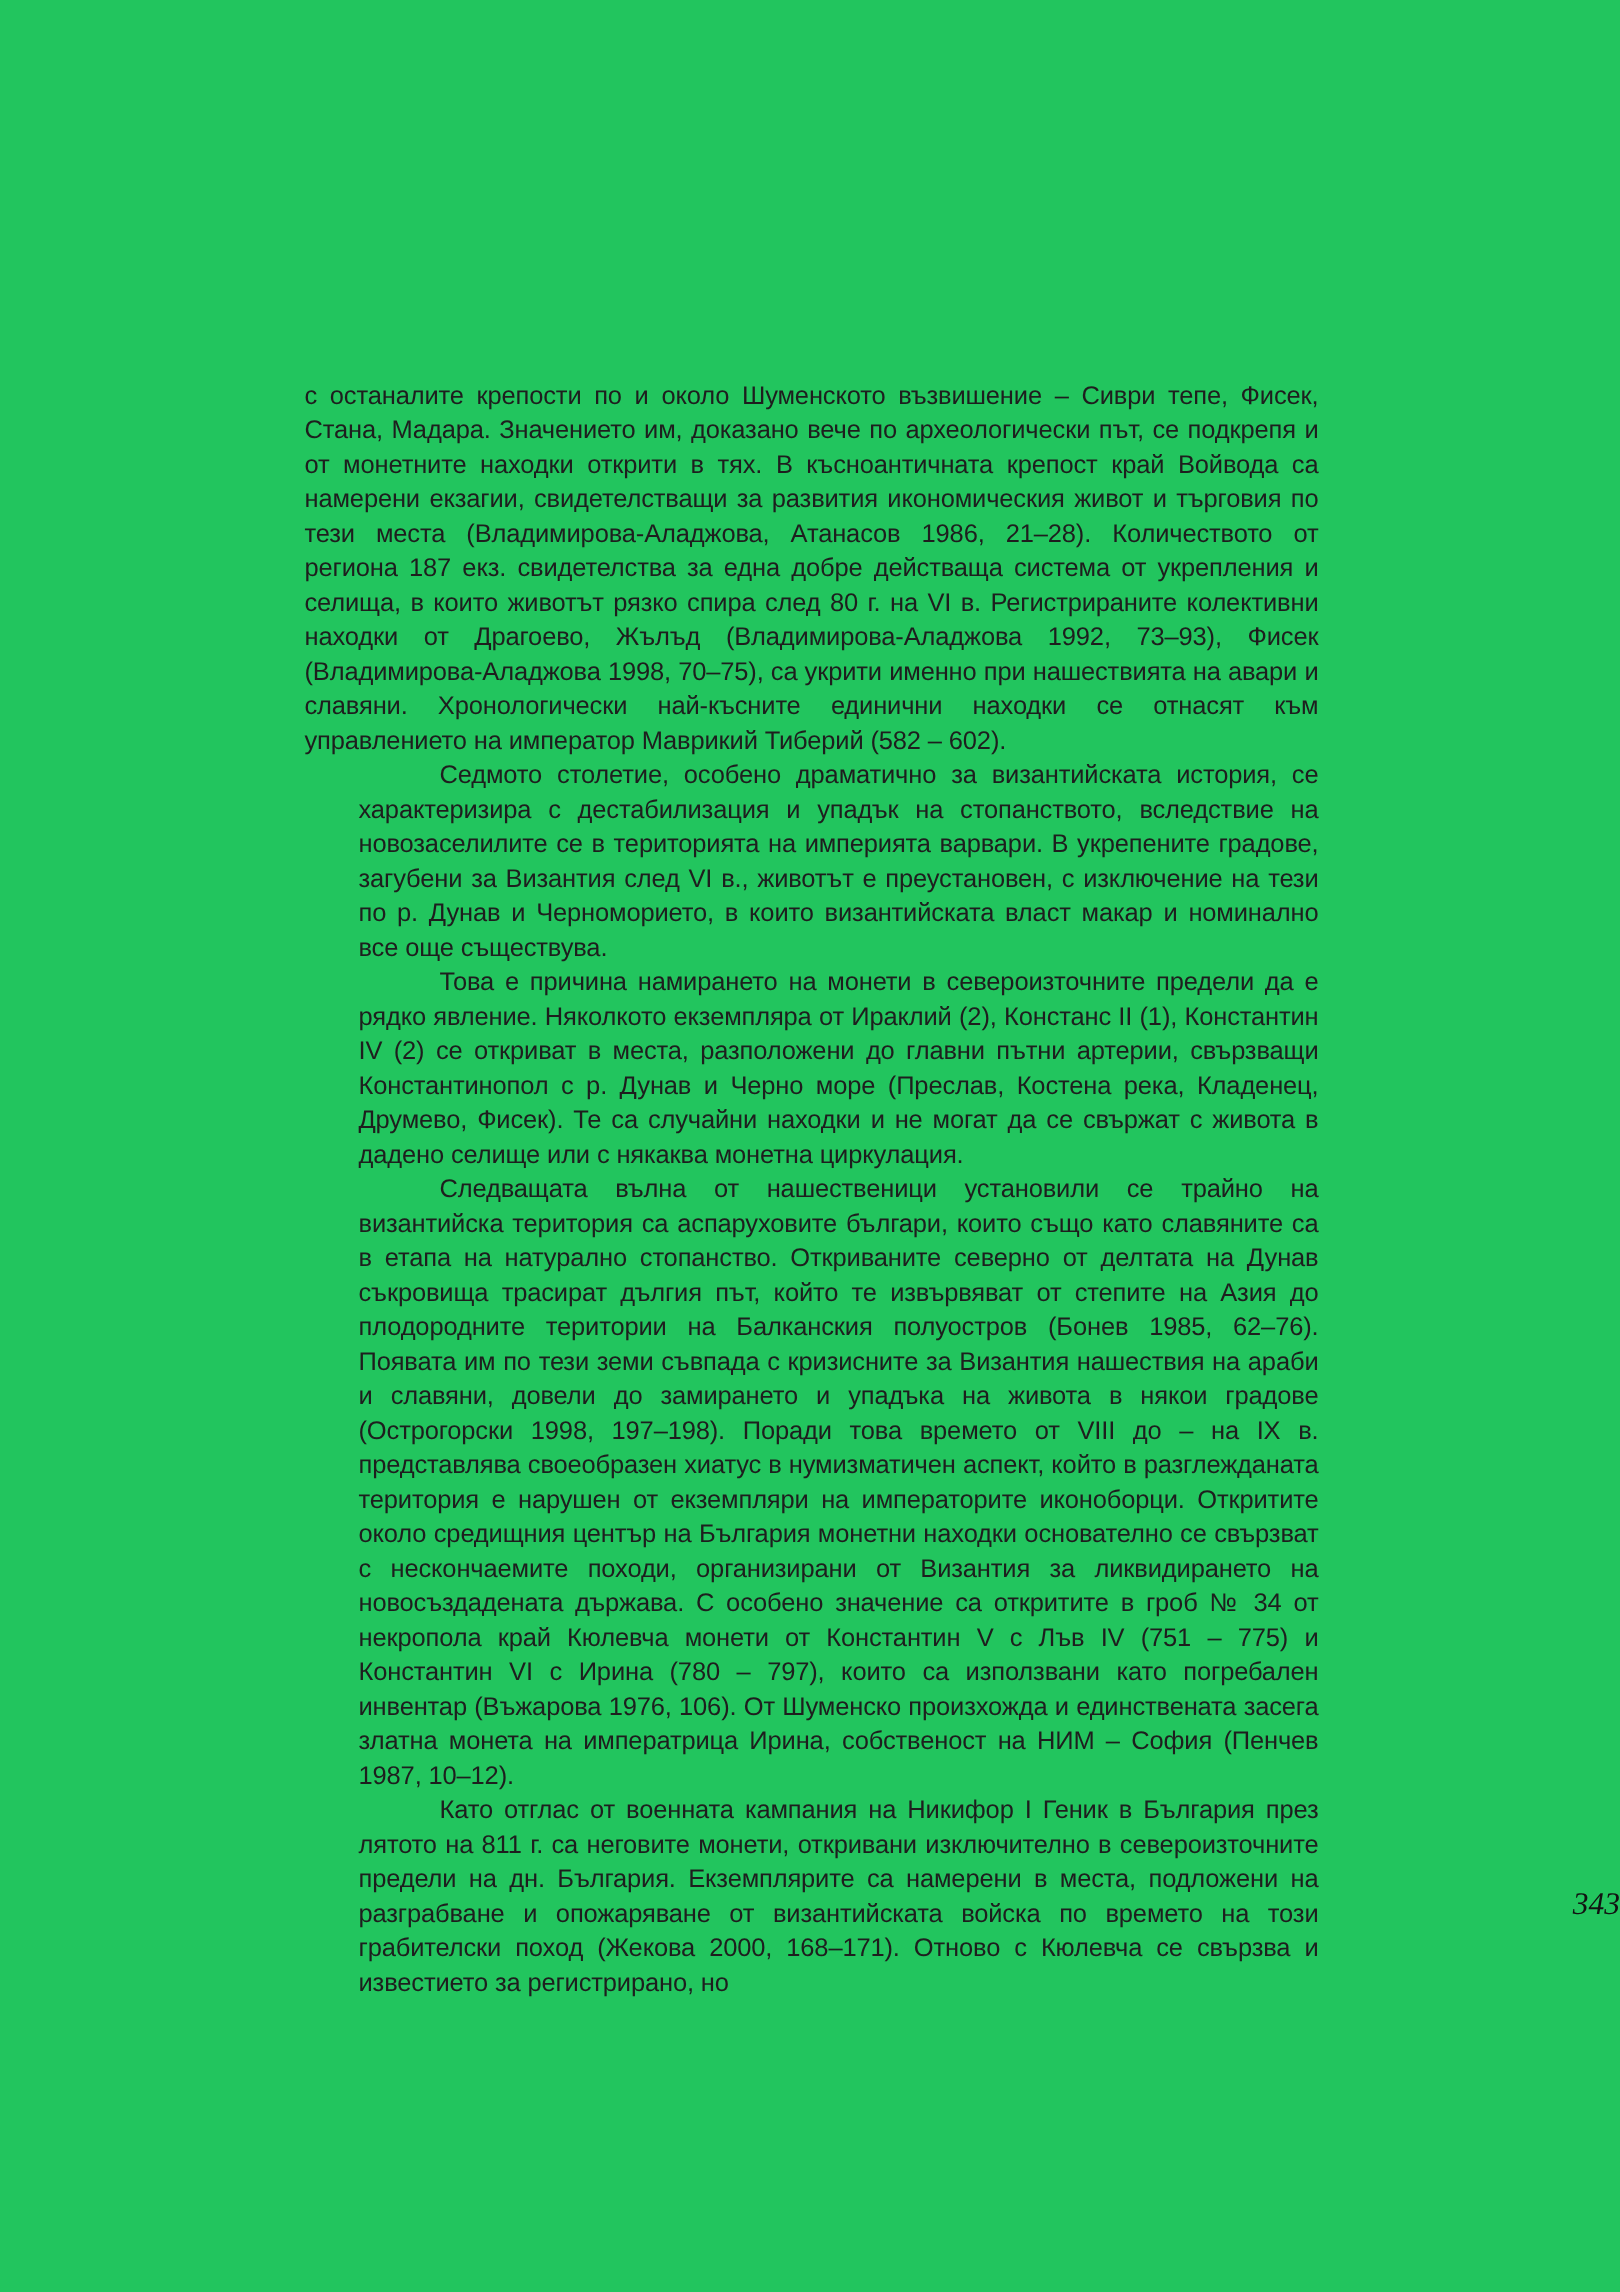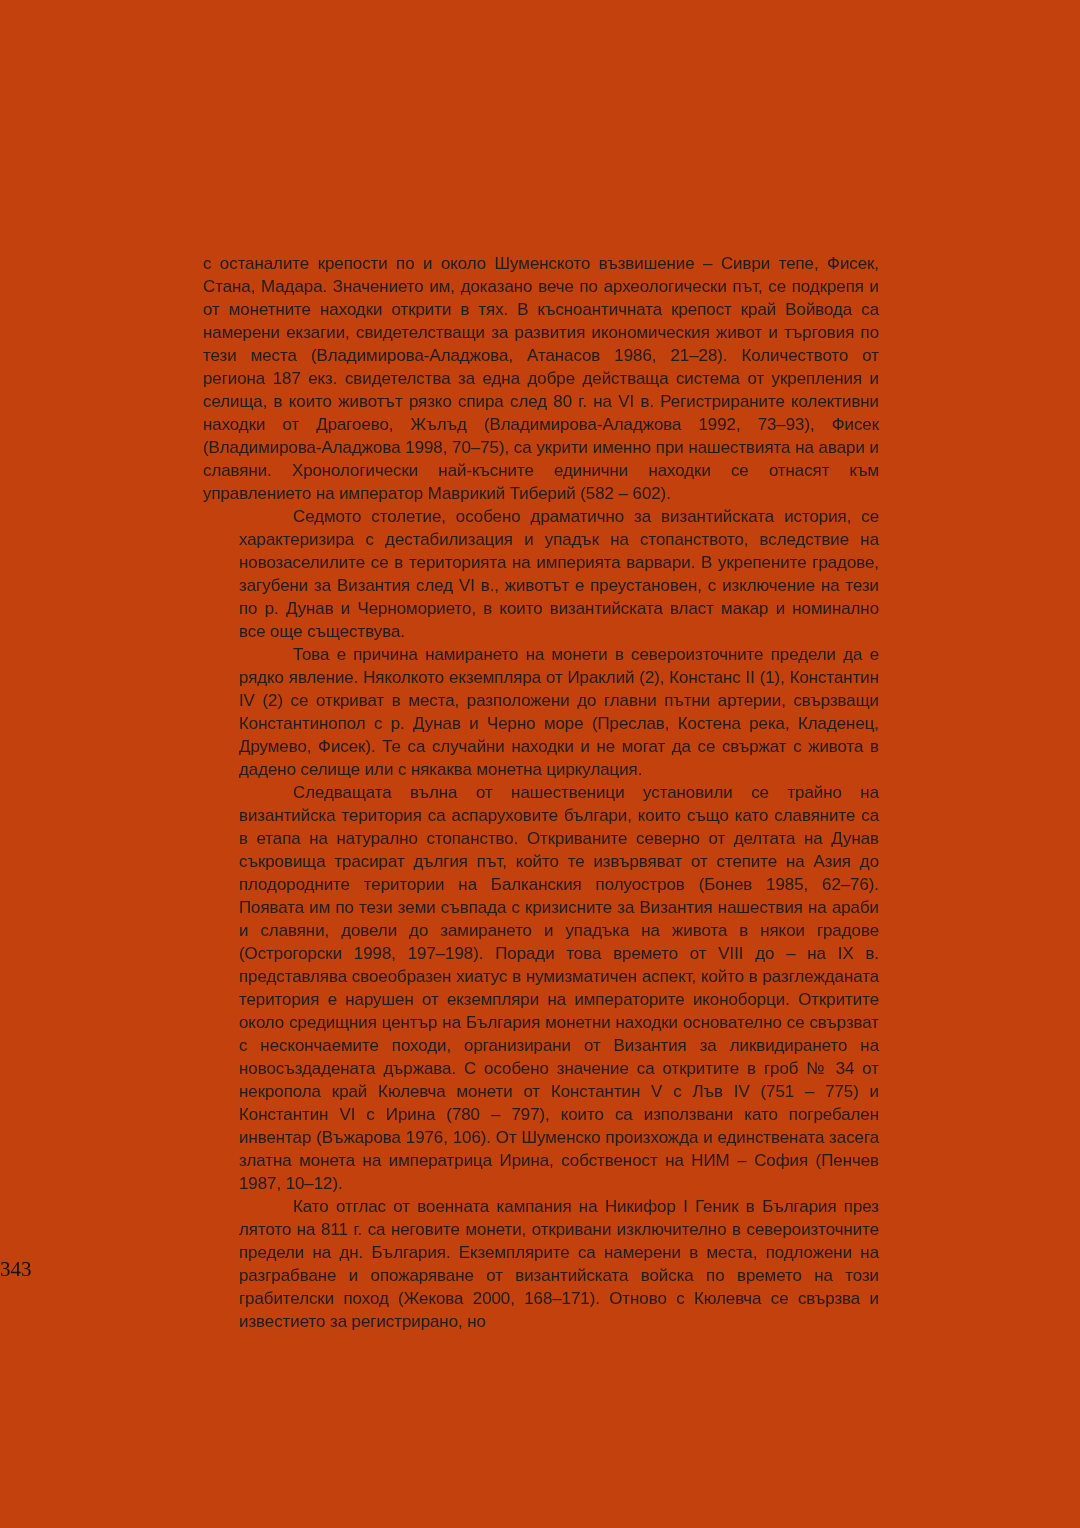--- a/index.html
+++ b/index.html
@@ -6,21 +6,21 @@
   html, body {
     margin: 0;
     padding: 0;
     background: #e8e8e8;
   }
   .page {
     position: relative;
     width: 1080px;
     height: 1528px;
     margin: 0 auto;
-    background: #c2410c;
+    background: #22c55e;
     overflow: hidden;
   }
   .text-block {
     position: absolute;
     left: 203px;
     top: 252px;
     width: 676px;
     font-family: "Liberation Sans", sans-serif;
     font-size: 17px;
     line-height: 23px;
@@ -35,25 +35,26 @@
   }
   .text-block p.para.indented {
     text-indent: 54px;
     margin-left: 36px;
   }
   .folio {
     position: absolute;
     left: 0;
     top: 1256px;
     width: 100%;
-    text-align: left;
+    text-align: right;
     font-family: "Liberation Serif", serif;
     font-size: 21px;
     line-height: 26px;
     color: #121212;
+    font-style: italic;
   }
 </style>
 </head>
 <body>
 
 <div class="page">
   <div class="text-block">
 
   <p class="para">с останалите крепости по и около Шуменското възвишение – Сиври тепе, Фисек, Стана, Мадара. Значението им, доказано вече по археологически път, се подкрепя и от монетните находки открити в тях. В късноантичната крепост край Войвода са намерени екзагии, свидетелстващи за развития икономическия живот и търговия по тези места (Владимирова-Аладжова, Атанасов 1986, 21–28). Количеството от региона 187 екз. свидетелства за една добре действаща система от укрепления и селища, в които животът рязко спира след 80 г. на VI в. Регистрираните колективни находки от Драгоево, Жълъд (Владимирова-Аладжова 1992, 73–93), Фисек (Владимирова-Аладжова 1998, 70–75), са укрити именно при нашествията на авари и славяни. Хронологически най-късните единични находки се отнасят към управлението на император Маврикий Тиберий (582 – 602).</p>
       <p class="para indented">Седмото столетие, особено драматично за византийската история, се характеризира с дестабилизация и упадък на стопанството, вследствие на новозаселилите се в територията на империята варвари. В укрепените градове, загубени за Византия след VI в., животът е преустановен, с изключение на тези по р. Дунав и Черноморието, в които византийската власт макар и номинално все още съществува.</p>

